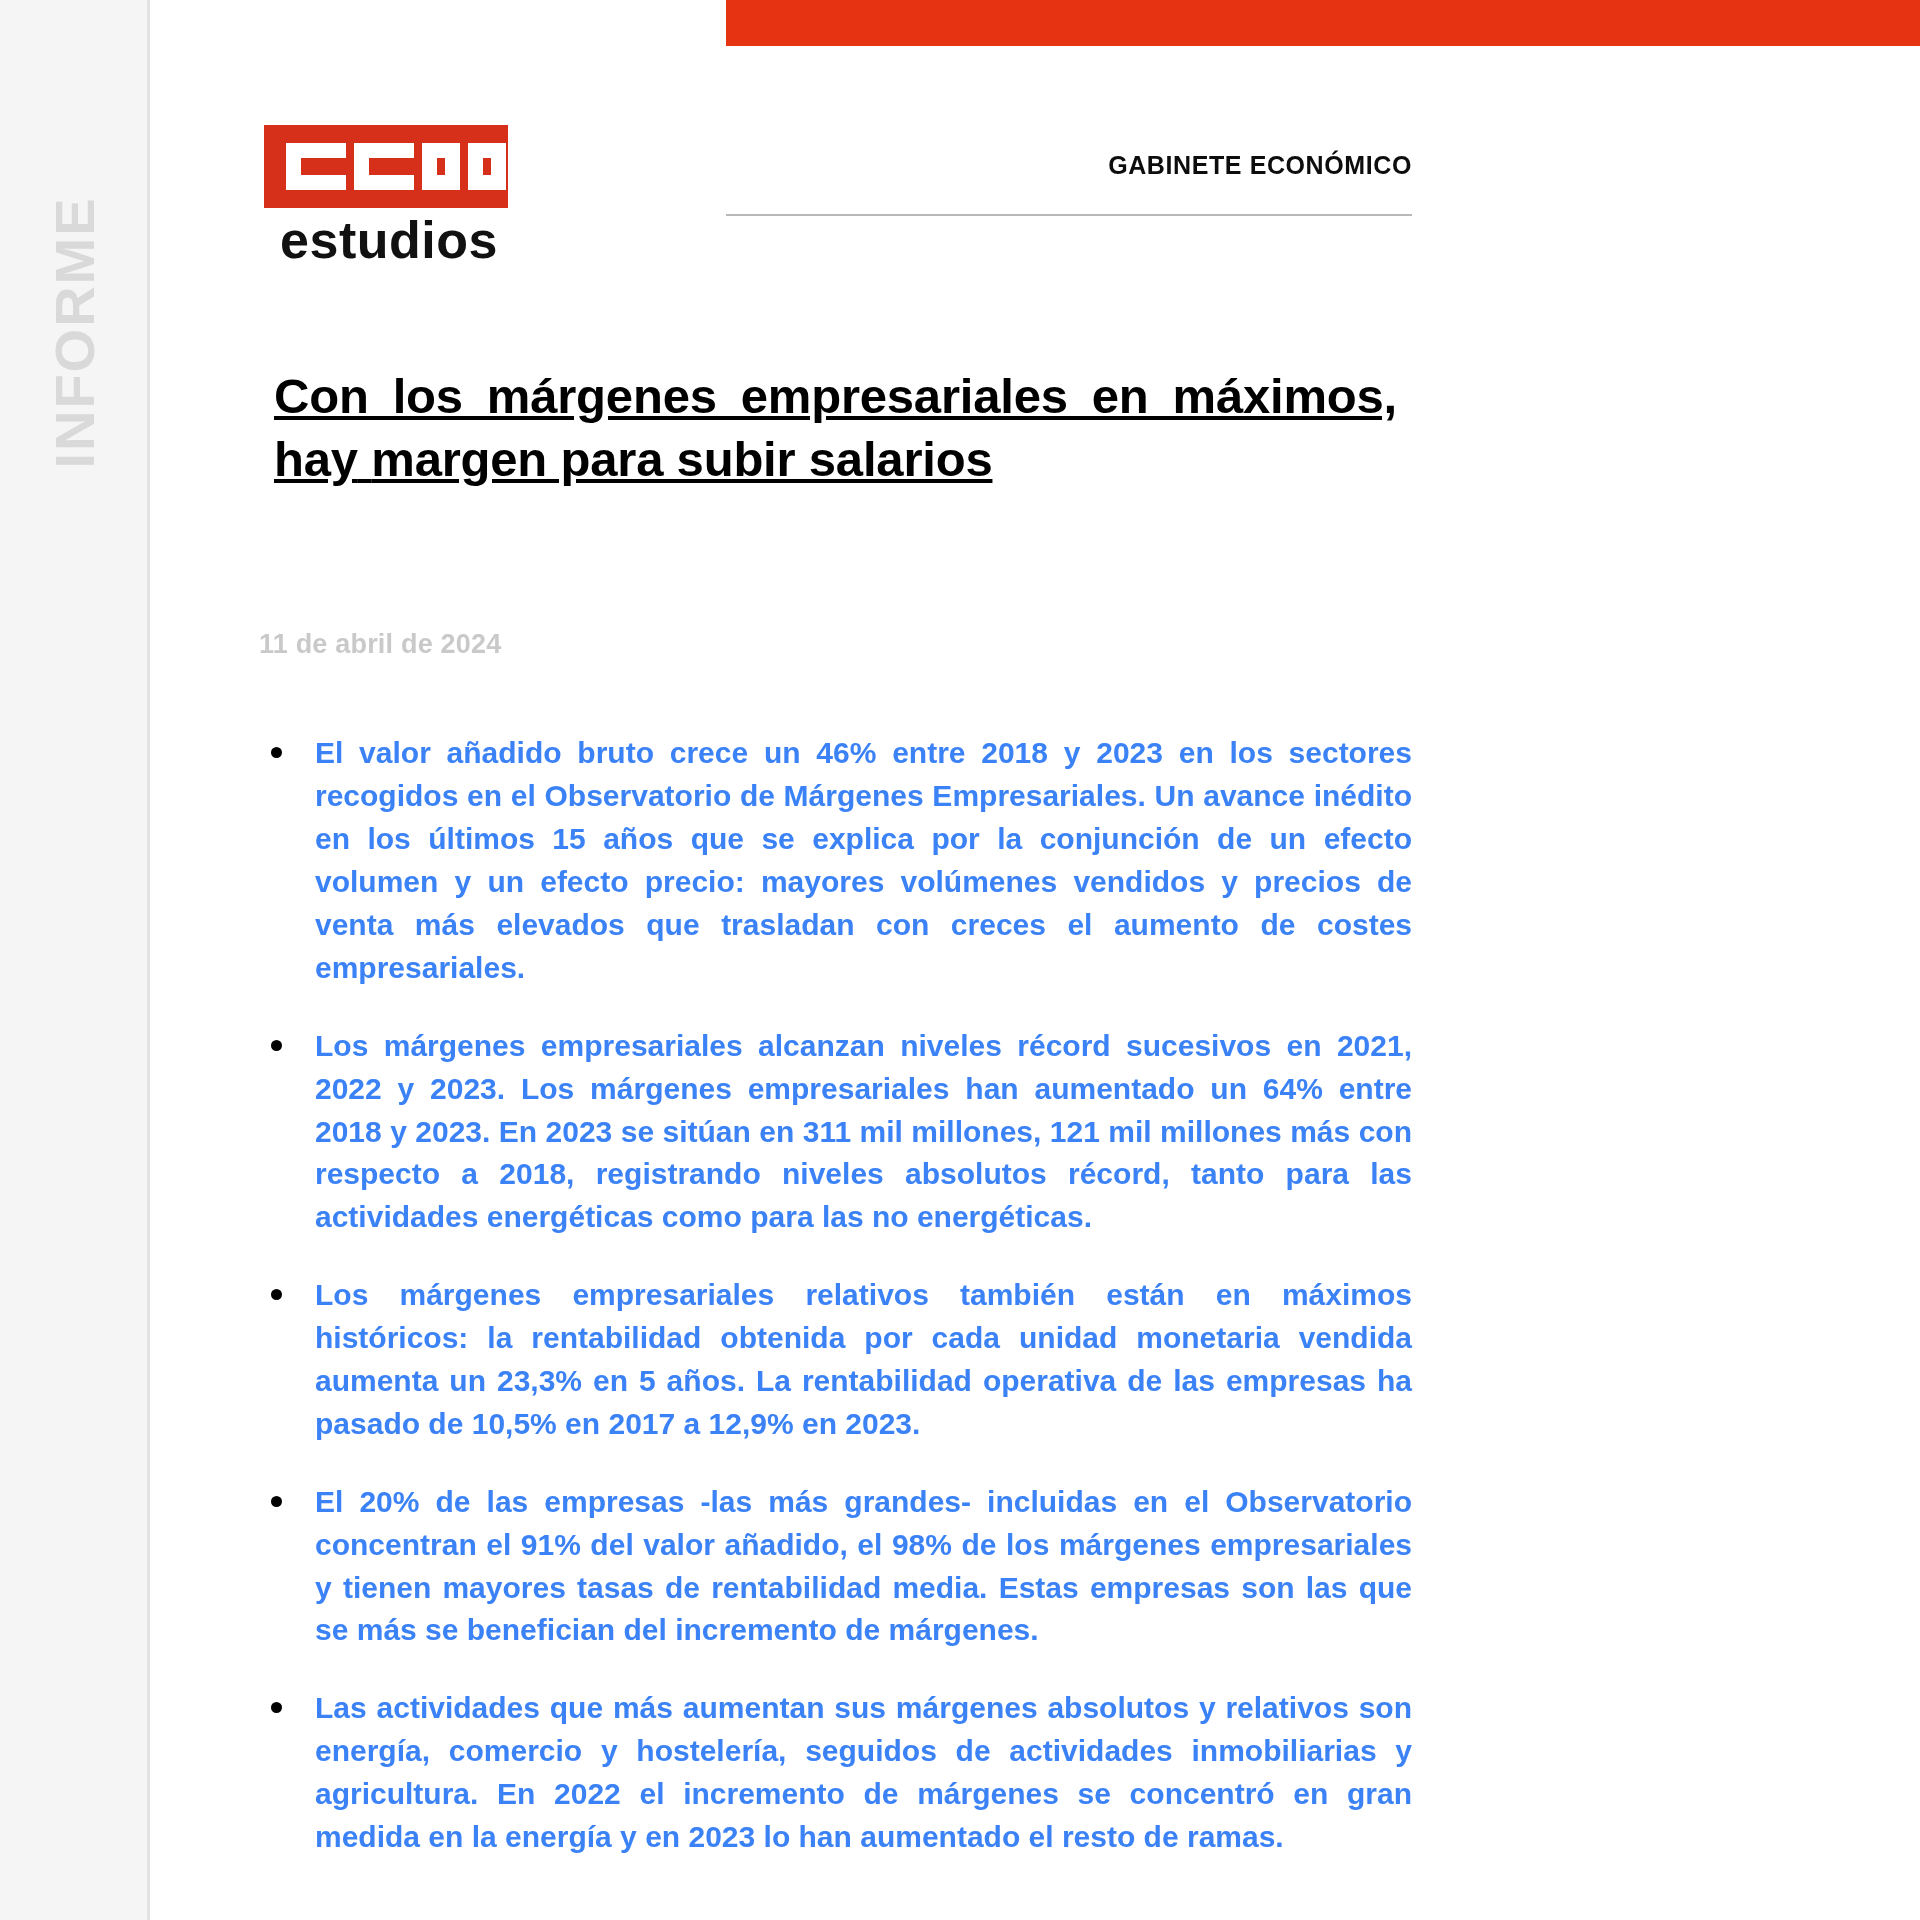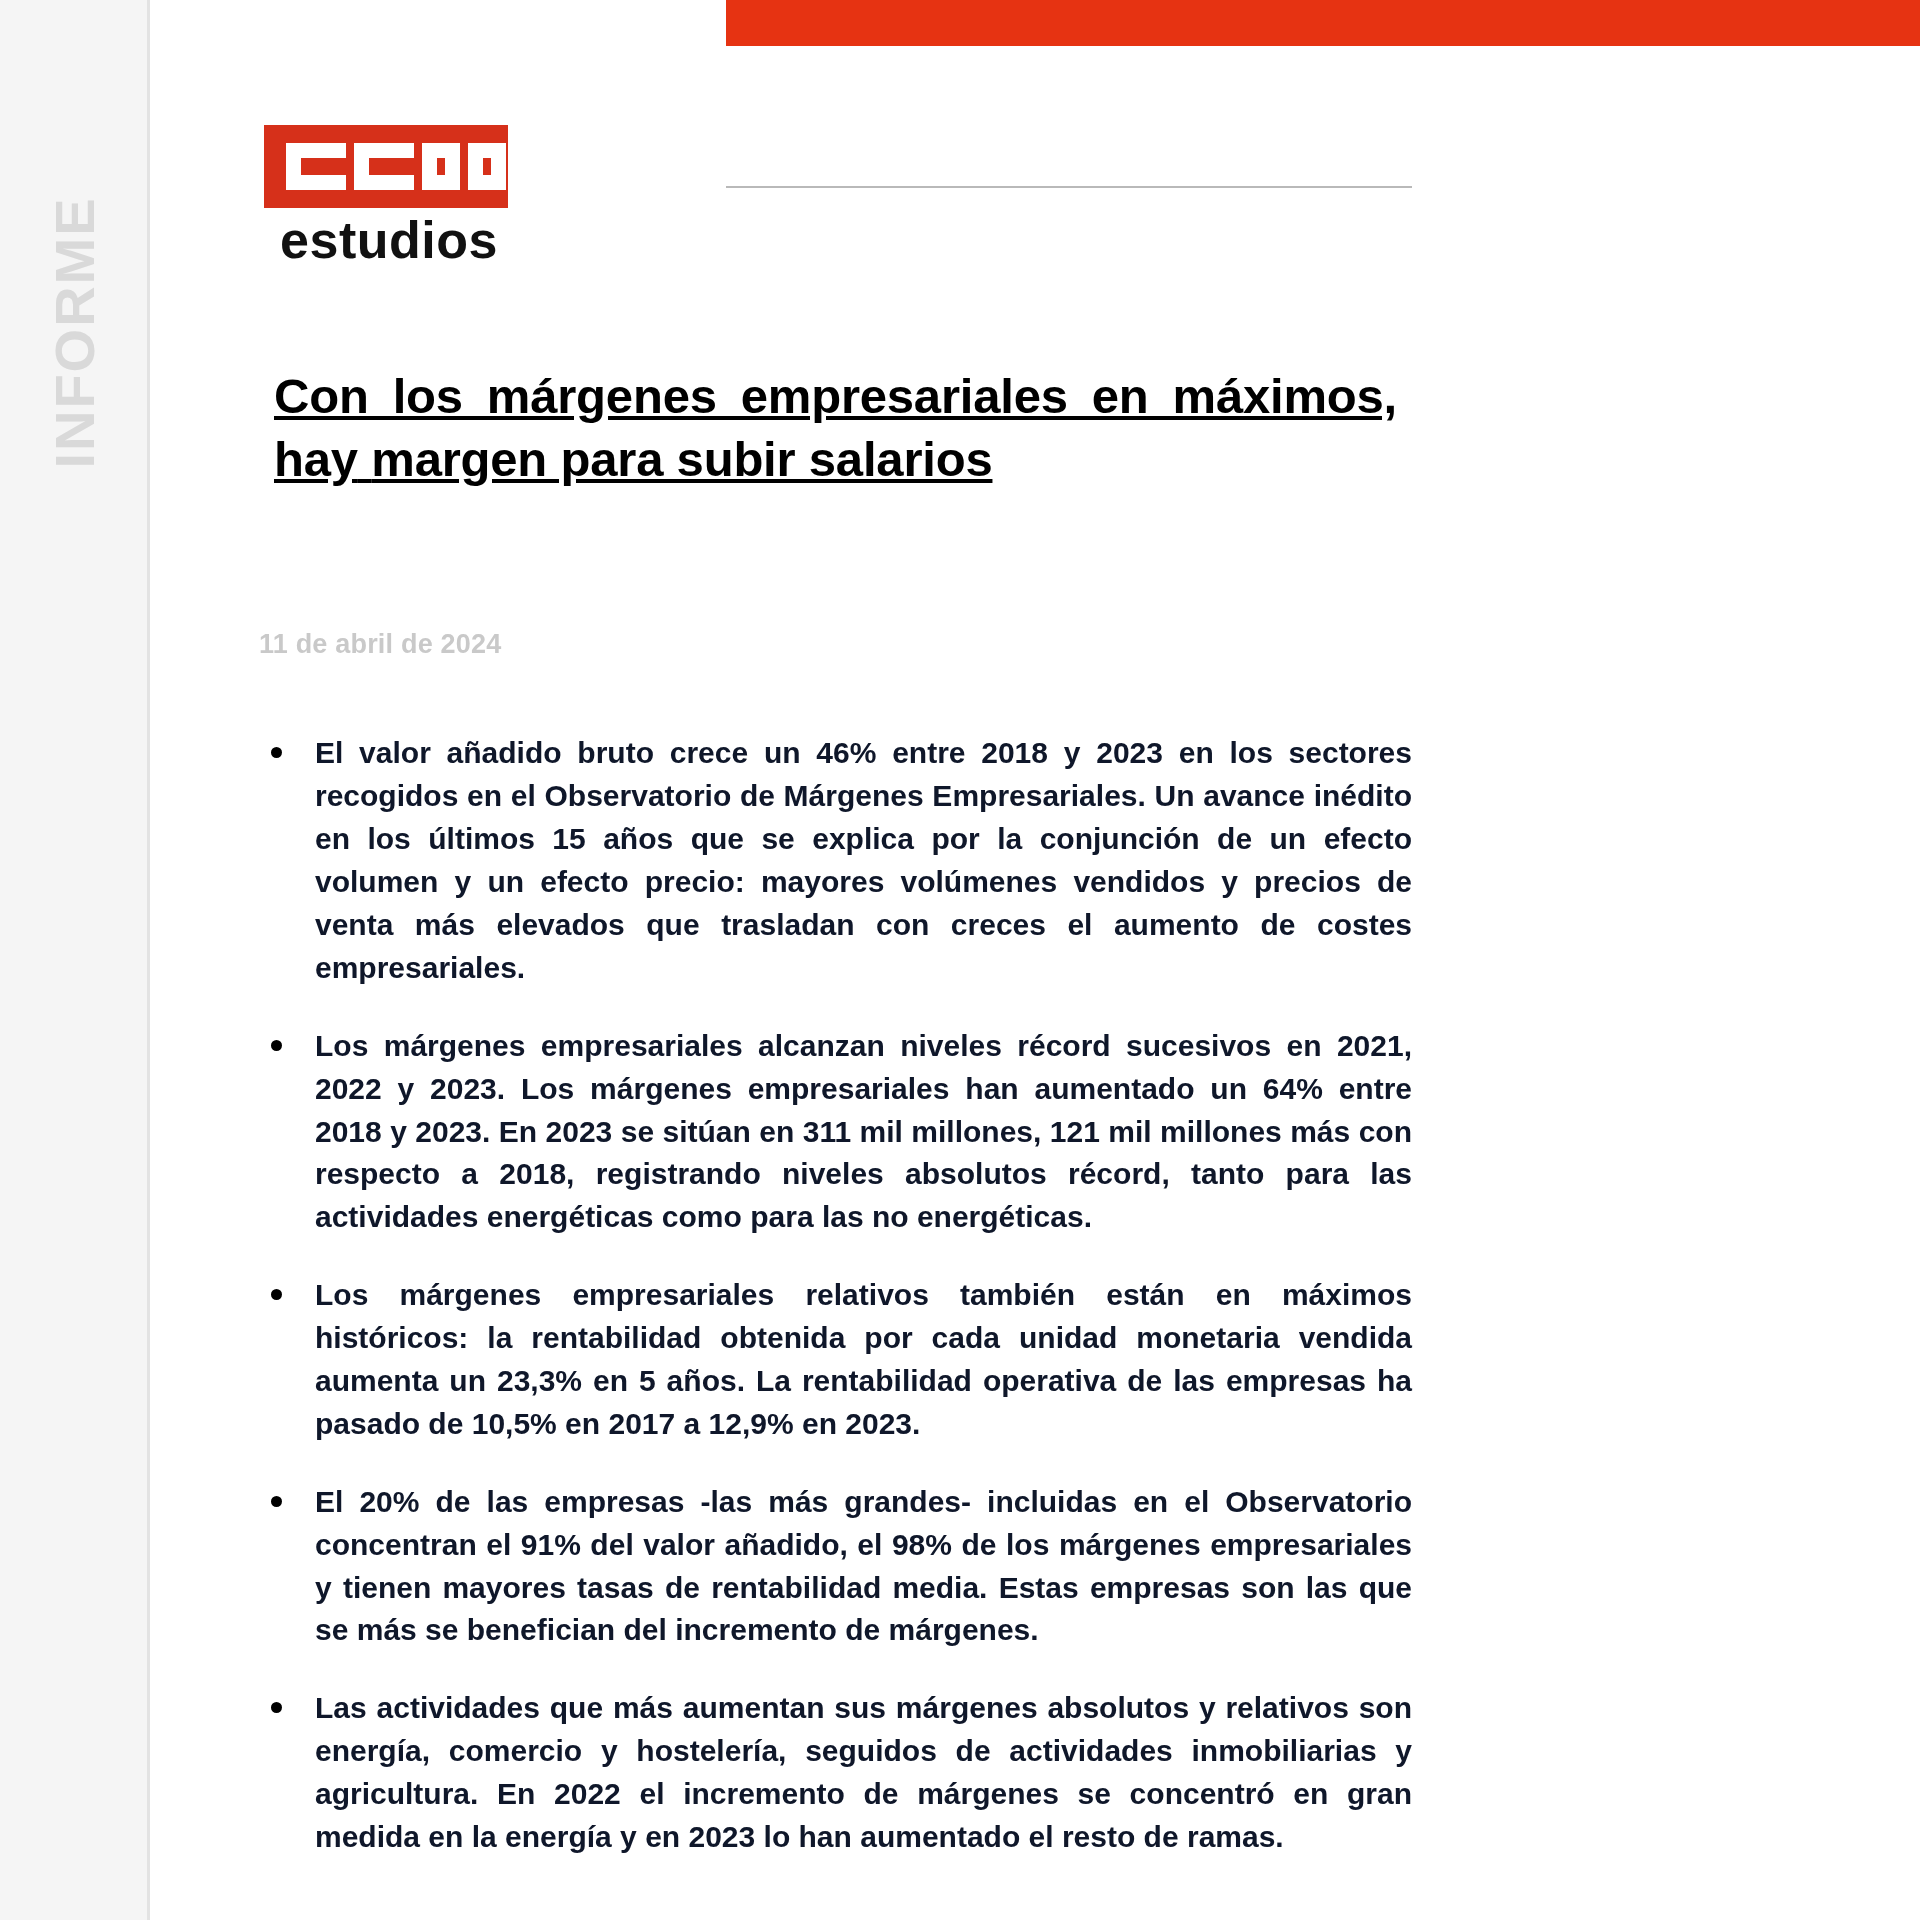--- a/index.html
+++ b/index.html
@@ -174,21 +174,21 @@
     margin-top: 72px;
   }
 
   .claves-item {
     position: relative;
     padding-left: 56px;
     margin-bottom: 35px;
     font-size: 30px;
     font-weight: bold;
     line-height: 1.43;
-    color: #0f172a;
+    color: #3b82f6;
     text-align: justify;
     text-justify: inter-word;
   }
 
   .claves-item:last-child {
     margin-bottom: 0;
   }
 
   .claves-bullet {
     position: absolute;
@@ -221,20 +221,21 @@
       <path d="M90 18 H150 V33 H105 V50 H150 V65 H90 Z" fill="#ffffff"></path>
 
       <path d="M158 18 H196 V65 H158 Z M173 33 V50 H181 V33 Z" fill="#ffffff" fill-rule="evenodd"></path>
 
       <path d="M204 18 H242 V65 H204 Z M219 33 V50 H227 V33 Z" fill="#ffffff" fill-rule="evenodd"></path>
     </svg>
     <div class="estudios-word">estudios</div>
   </div>
 
   <div class="header-right">
+    <div class="gabinete-text">GABINETE ECONÓMICO</div>
     <div class="header-rule"></div>
   </div>
 
   <div class="content">
 
     <h1 class="doc-title">
       <span>Con los márgenes empresariales en máximos, hay</span>
       <span class="last-line">margen para subir salarios</span>
     </h1>
 

